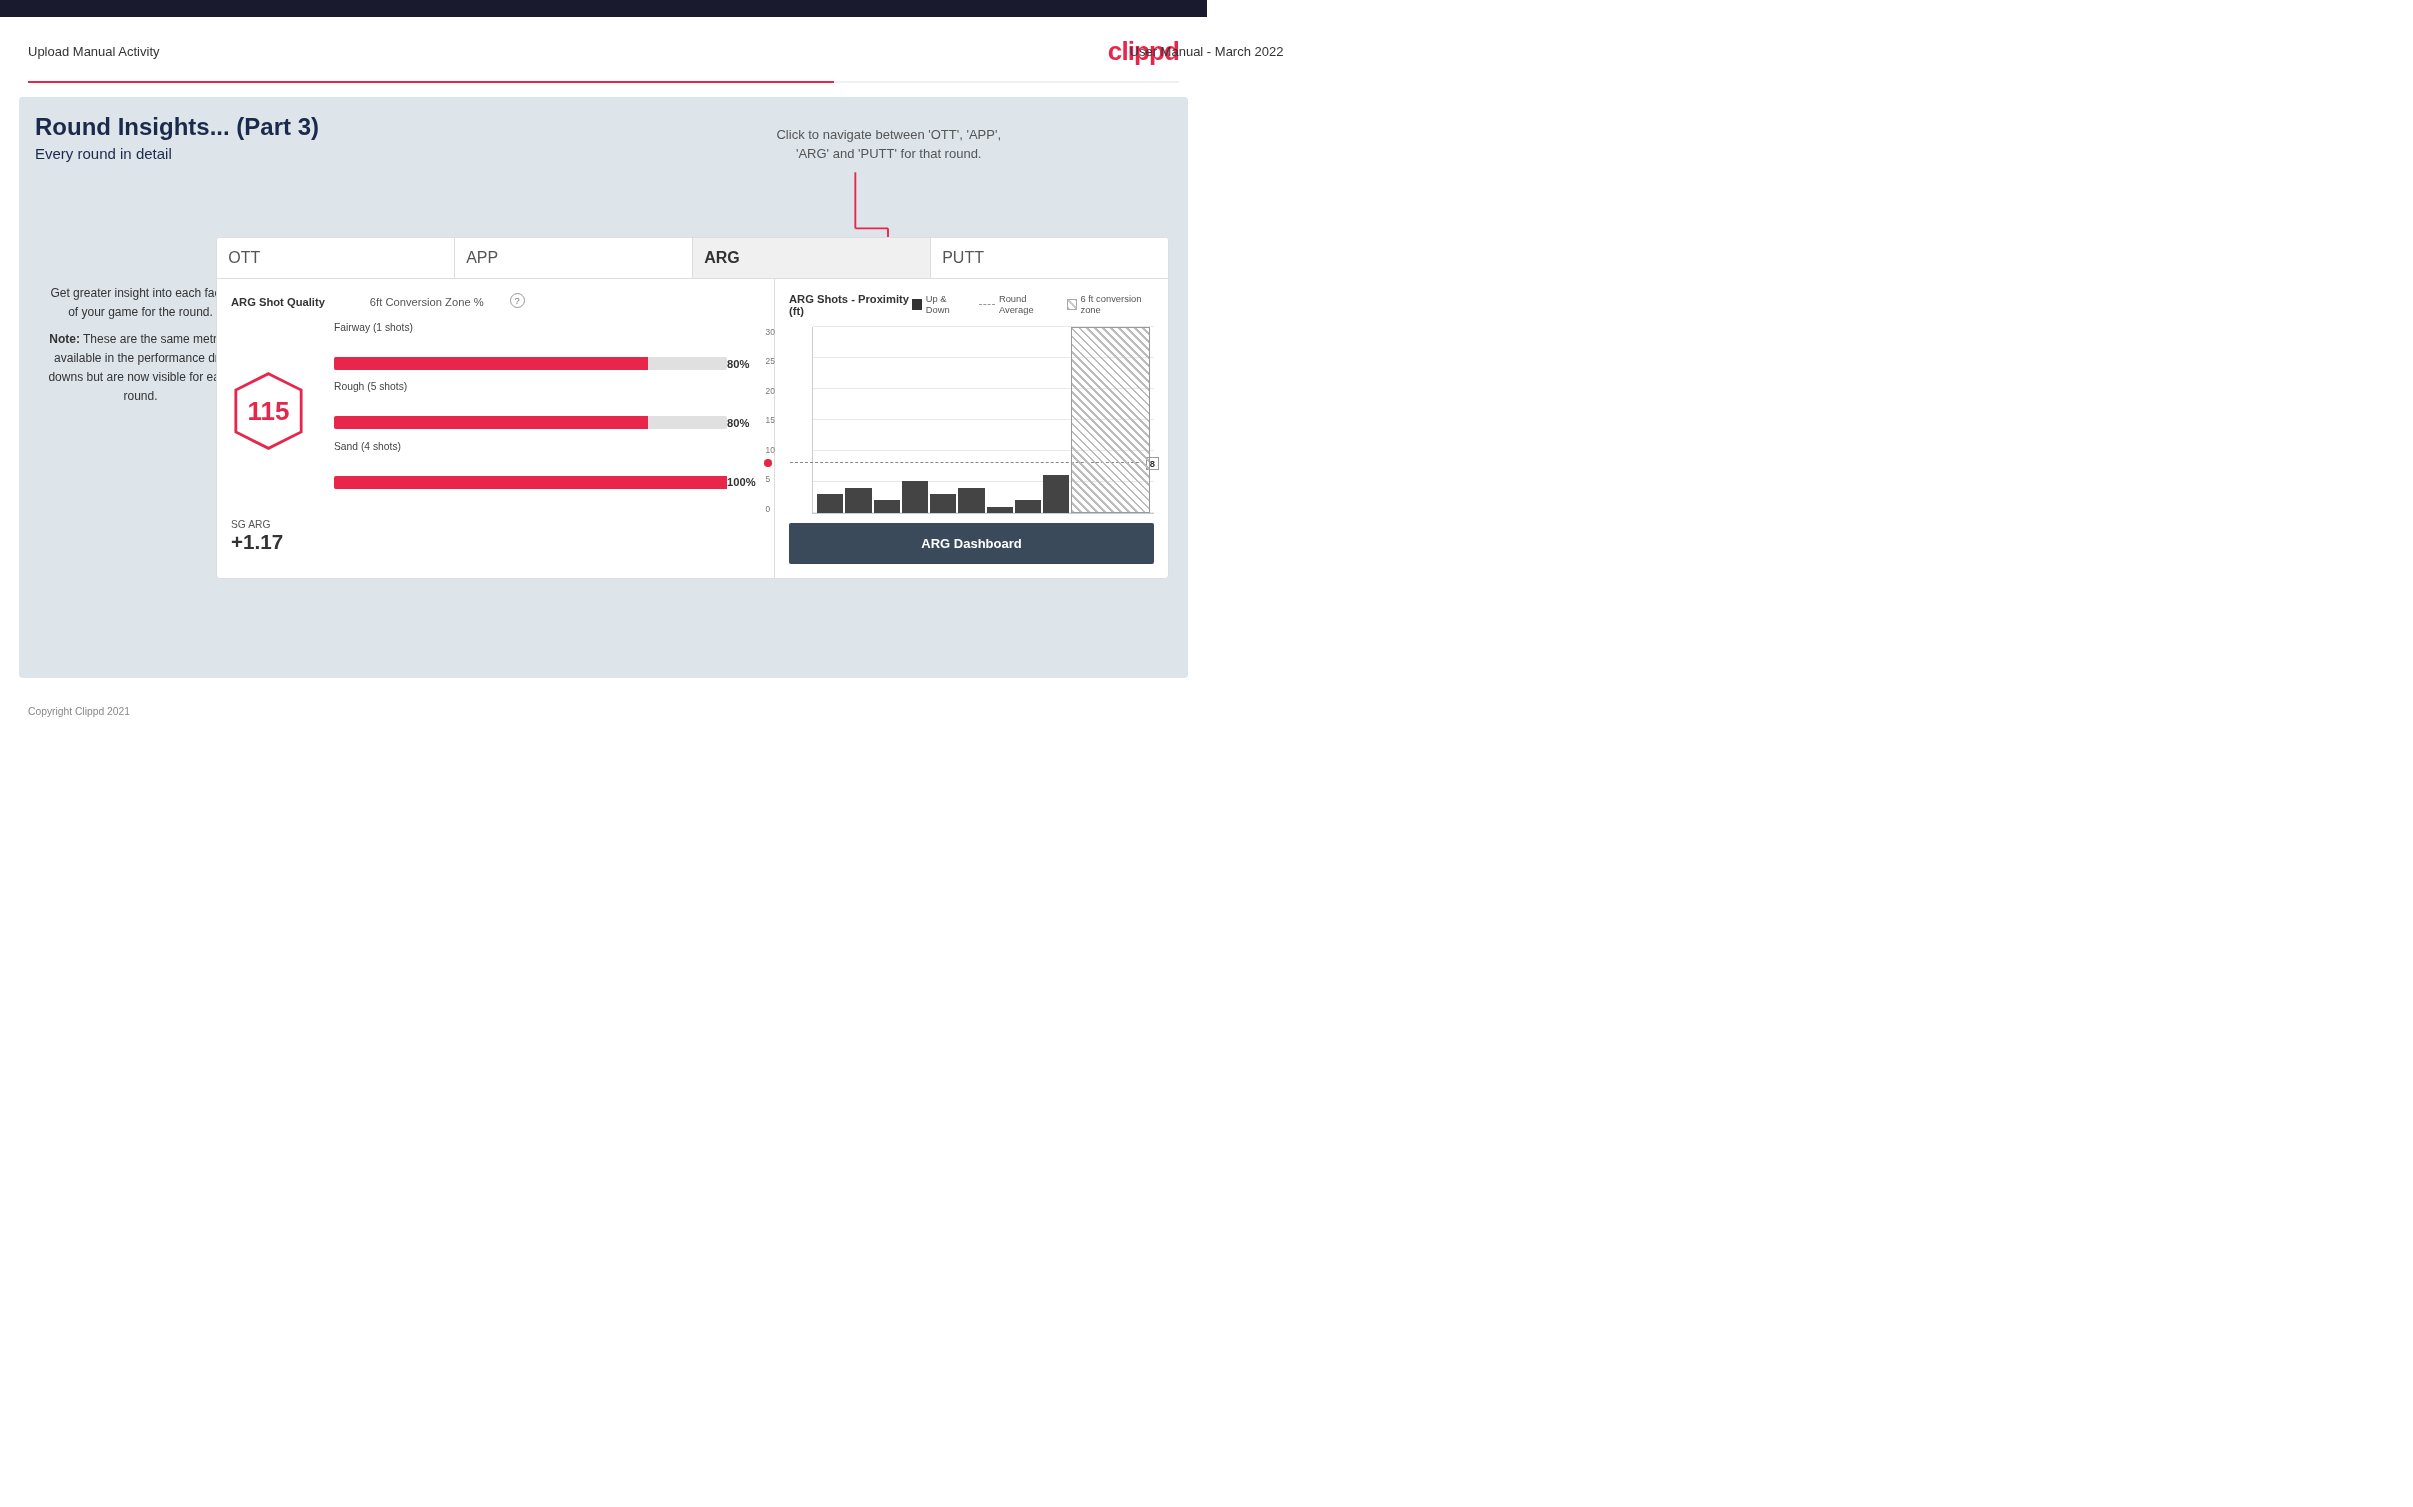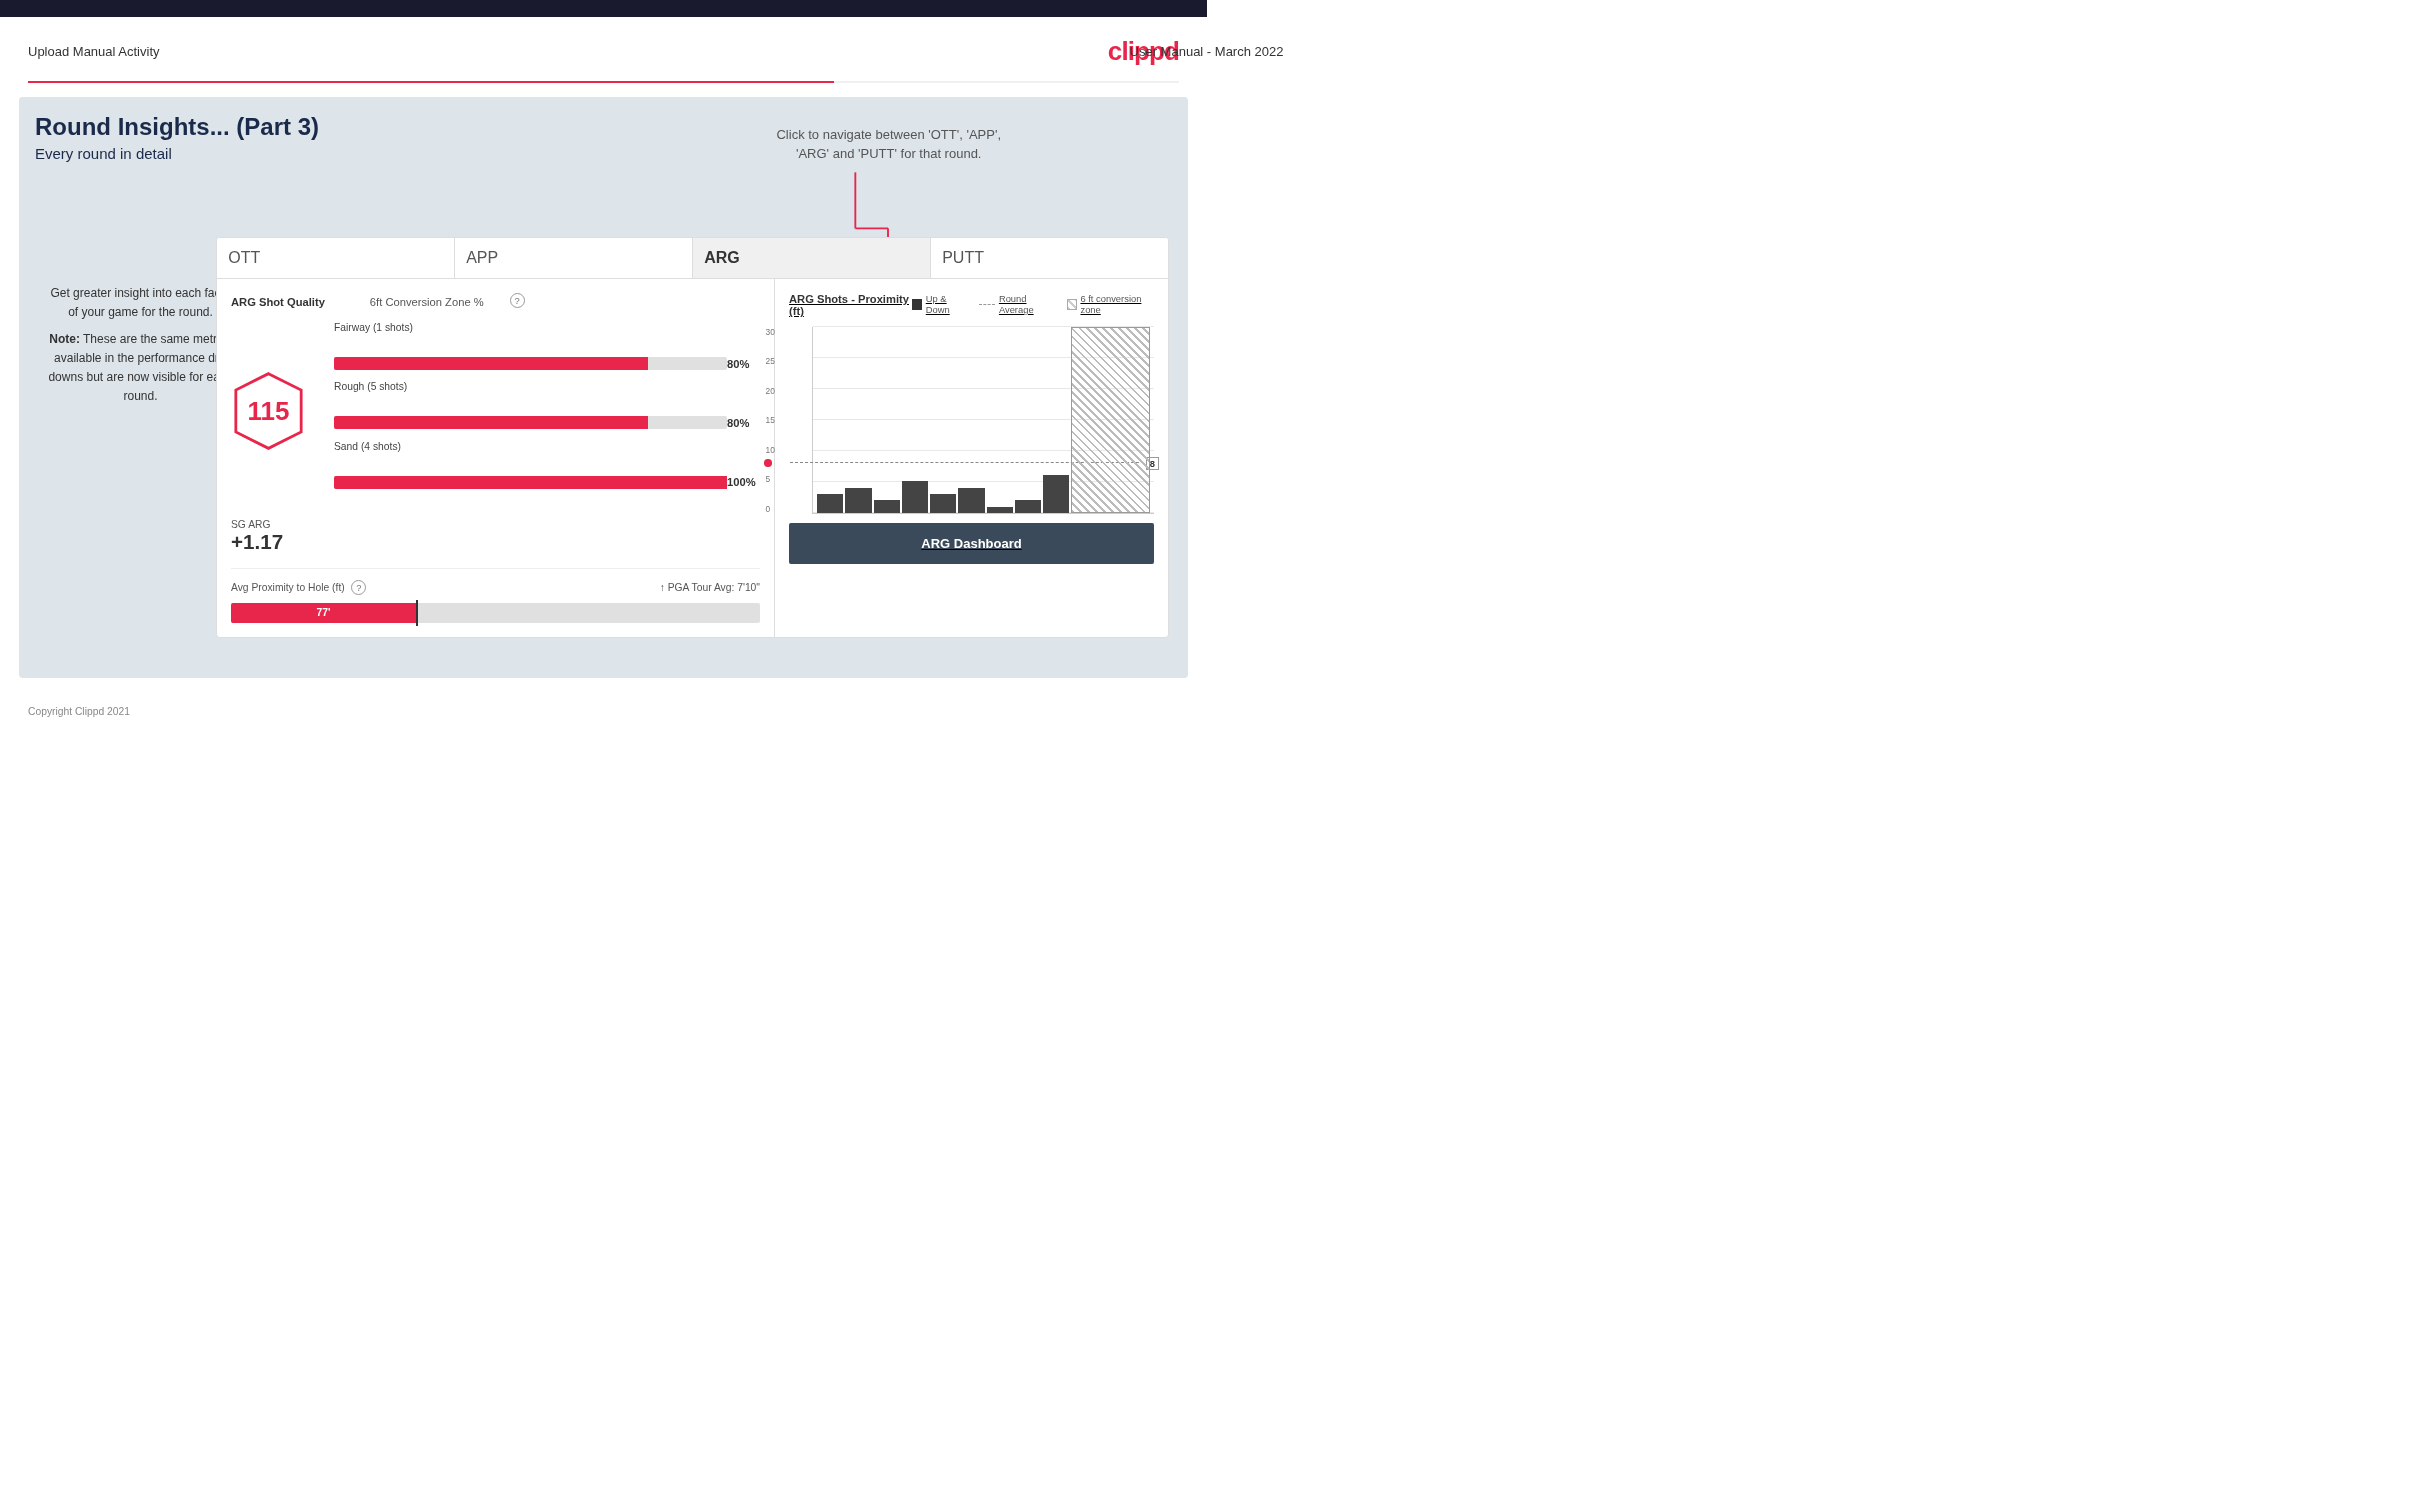--- a/index.html
+++ b/index.html
@@ -291,21 +291,20 @@
       top: -2.8px;
       bottom: -2.8px;
       width: 1.9px;
       background: #333;
     }
 
     
     .right-panel {
       width: 393px;
       padding: 14px;
-      text-decoration: underline;
     }
     .right-panel-header {
       display: flex;
       justify-content: space-between;
       align-items: flex-start;
       margin-bottom: 9.4px;
     }
     .right-panel-title {
       font-size: 11.2px;
       font-weight: 600;
@@ -564,35 +563,20 @@
               </div>
             </div>
           </div>
         </div>
 
         <div class="sg-container">
           <div class="sg-label">SG ARG</div>
           <div class="sg-value positive">+1.17</div>
         </div>
 
-        <div class="avg-proximity">
-          <div class="proximity-header">
-            <span>
-              <span>Avg Proximity to Hole (ft)</span>
-              <span class="help-icon" style="margin-left:3.7px;">?</span>
-            </span>
-            <span>↑ PGA Tour Avg: 7'10"</span>
-          </div>
-          <div class="proximity-bar-container">
-            <div class="proximity-bar-fill" style="width:35%;">
-              <span class="proximity-value">77'</span>
-            </div>
-            <div class="proximity-cursor"></div>
-          </div>
-        </div>
 
       </div>
 
       <div class="right-panel">
         <div class="right-panel-header">
           <span class="right-panel-title">ARG Shots - Proximity (ft)</span>
           <div class="legend">
             <div class="legend-item">
               <div class="legend-box"></div>
               <span>Up &amp; Down</span>

